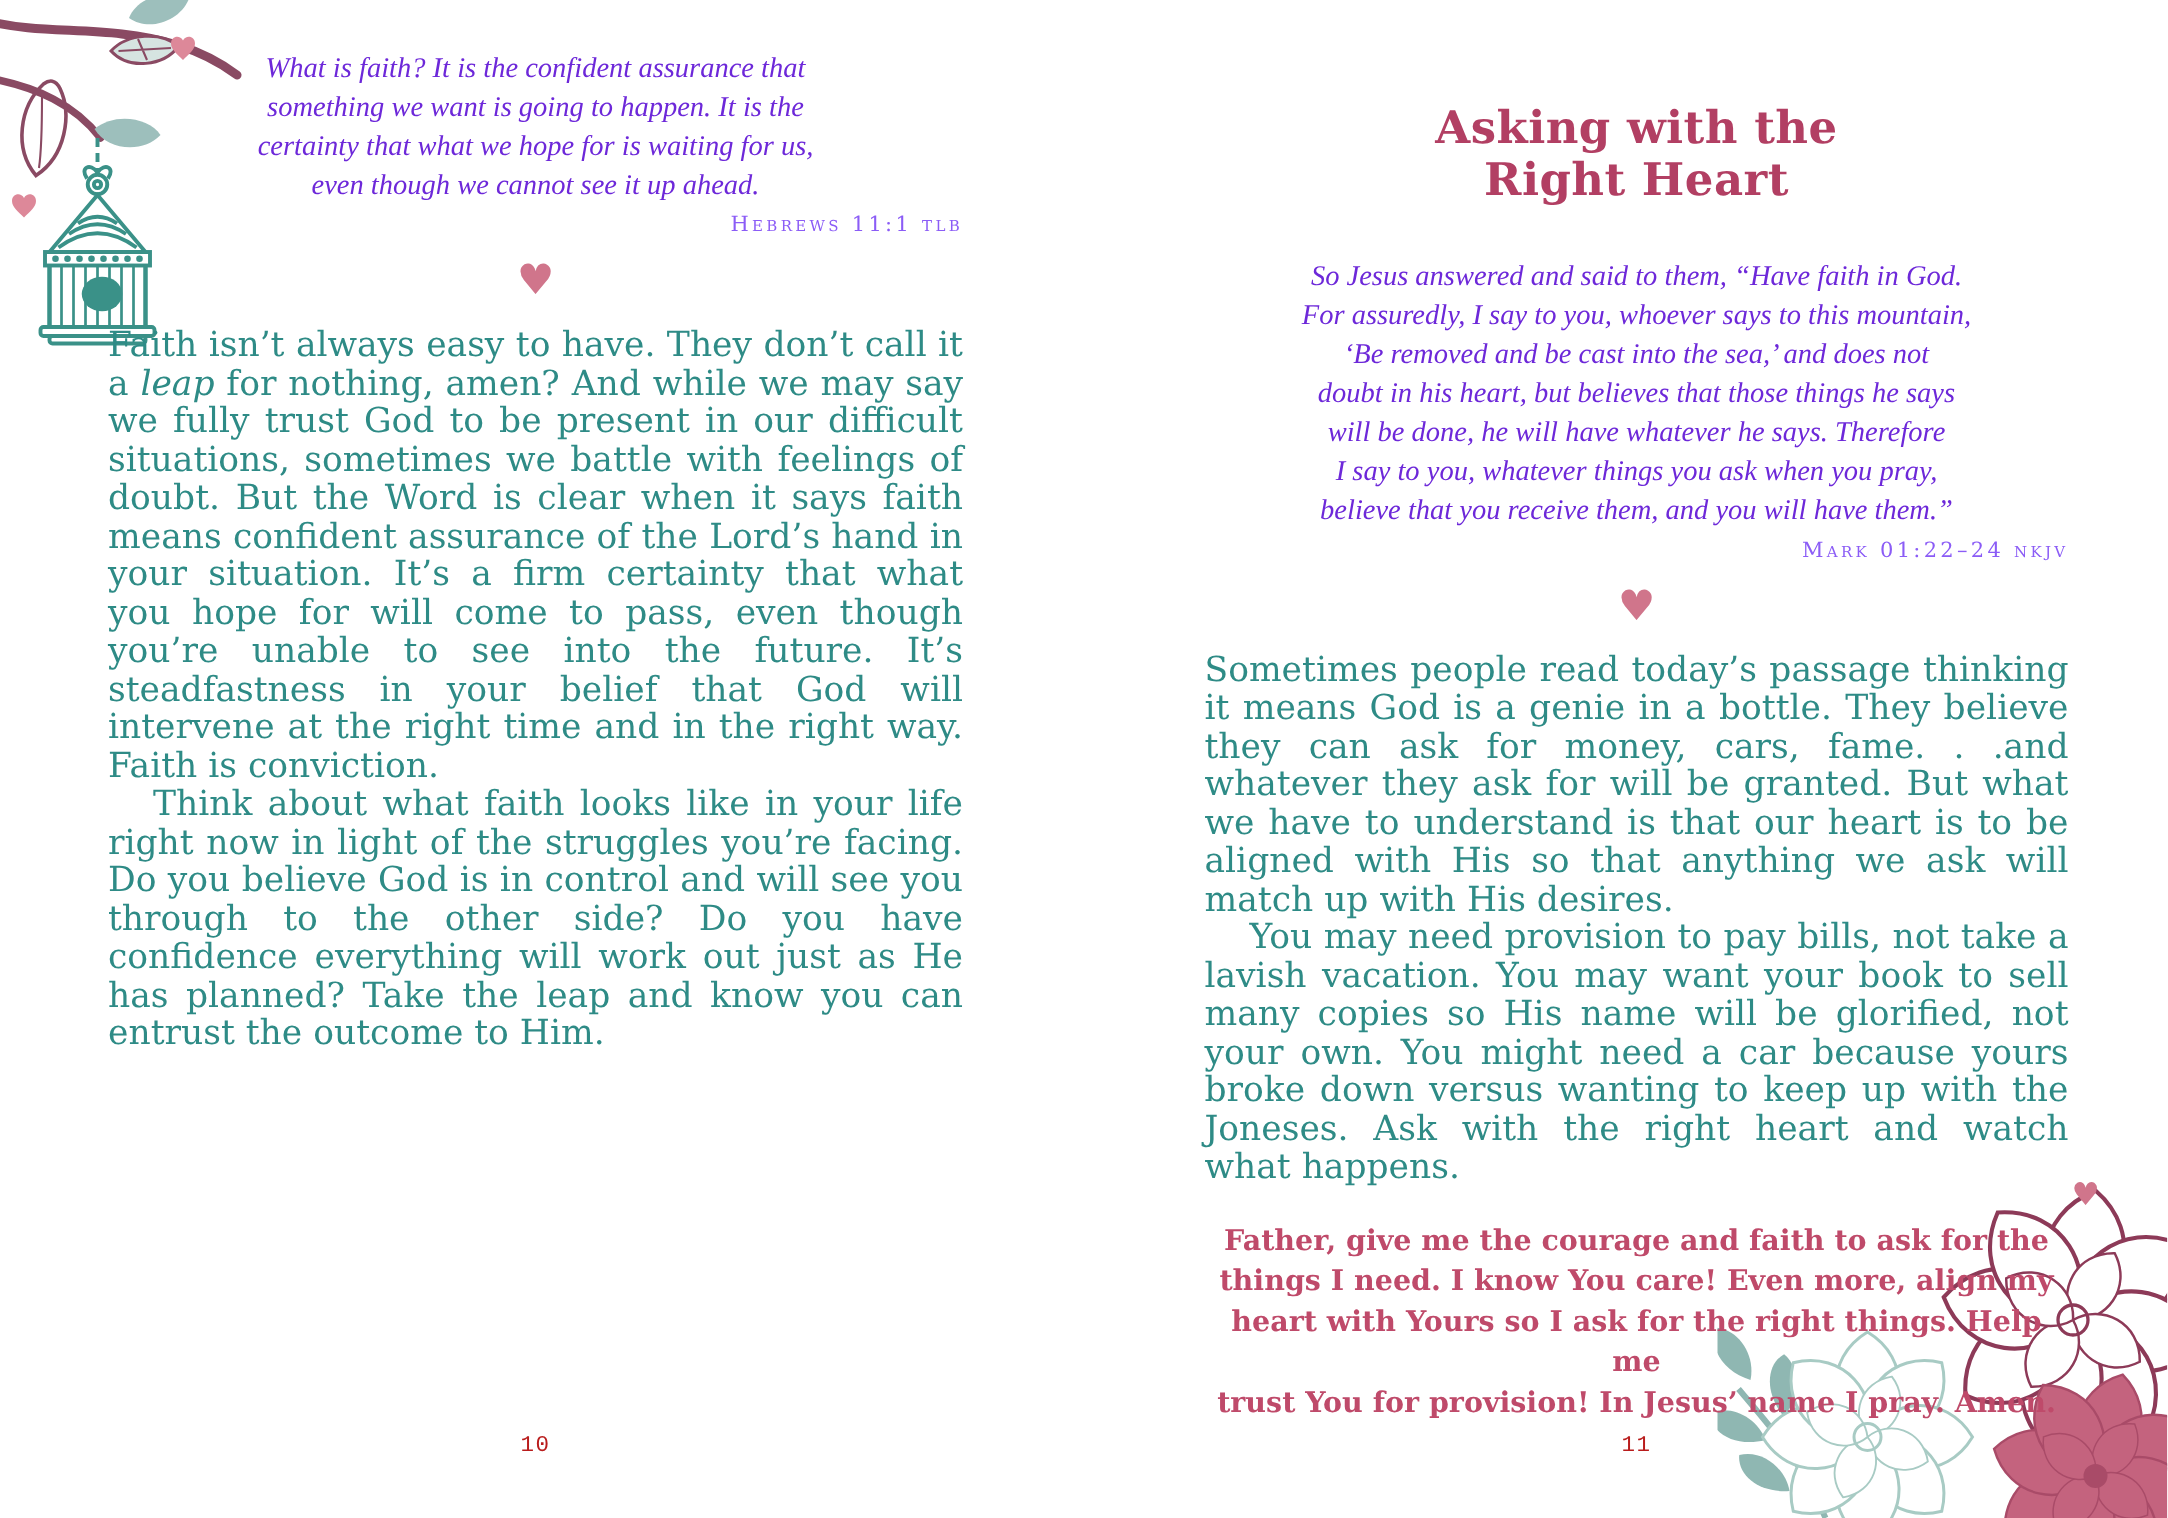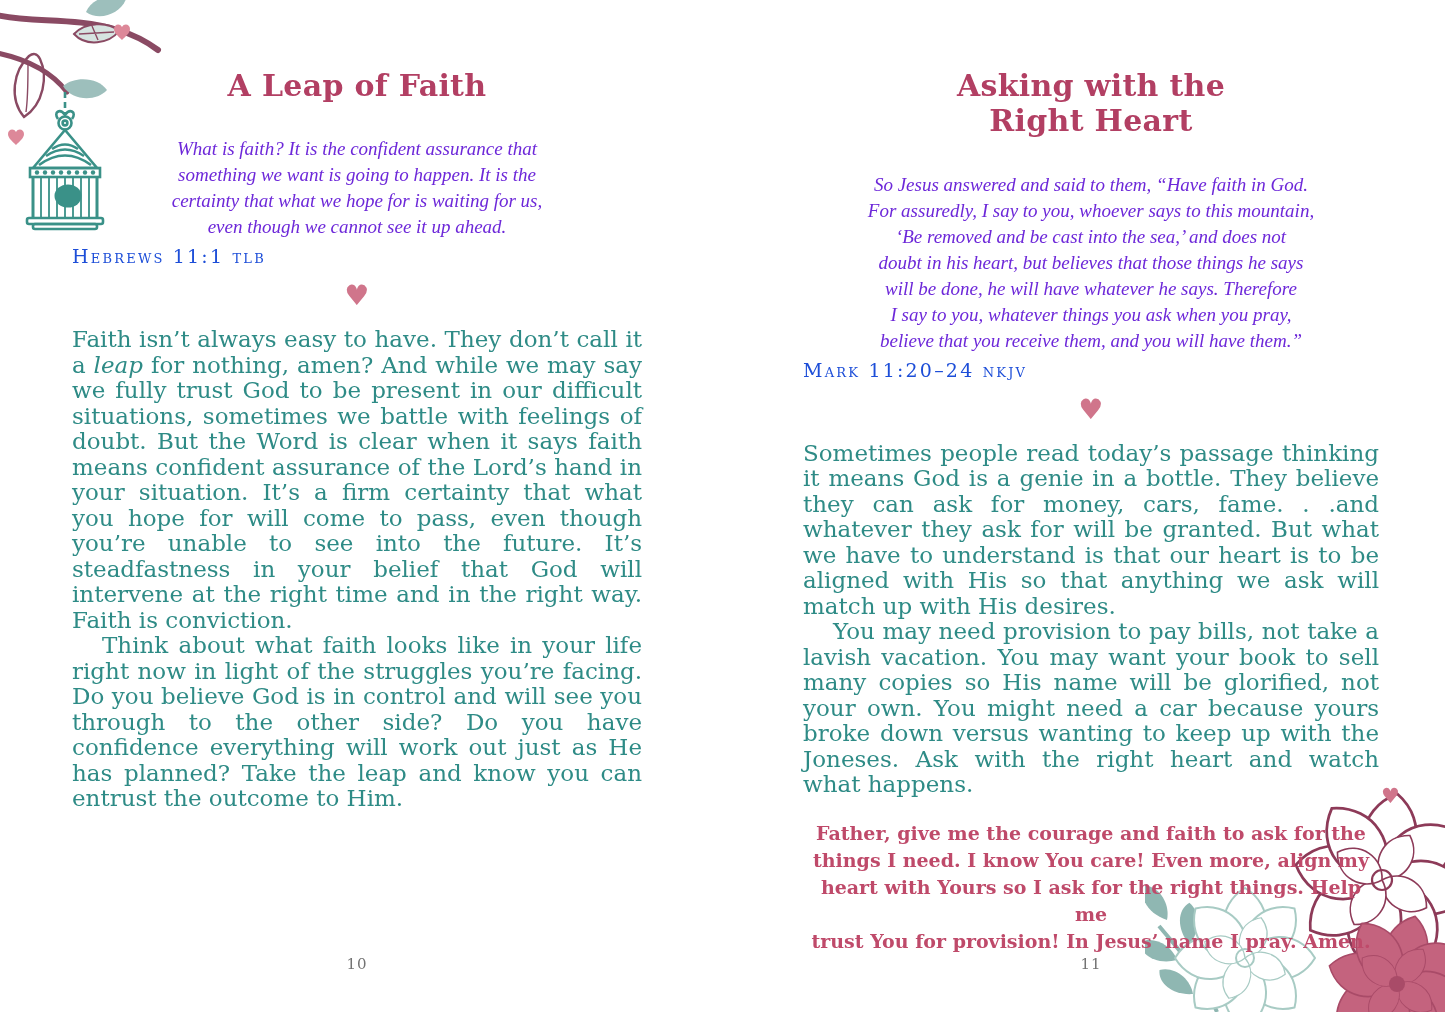--- a/index.html
+++ b/index.html
@@ -17,45 +17,46 @@
     margin-top:68px; text-align:center;
     font-size:30px; font-weight:bold; line-height:1.18;
     color:#b23f63; letter-spacing:0.3px;
   }
   .scripture {
     margin:33px auto 0; text-align:center;
     font-family:"Liberation Serif",serif; font-style:italic;
     font-size:19px; line-height:26px; color:#6d28d9;
   }
   .scripture-ref {
-    margin-top:5px; text-align:left;
-    font-size:19px; letter-spacing:2.2px;
-    font-variant:small-caps; color:#1d4ed8;
+    margin-top:5px; text-align:right;
+    font-size:14px; letter-spacing:2.2px;
+    font-variant:small-caps; color:#8b5cf6;
   }
   .heart-divider {
     margin-top:15px; text-align:center;
     font-size:28px; line-height:28px; color:#d0758b;
     font-family:"DejaVu Sans",sans-serif;
   }
   .body-text {
     margin-top:17px; text-align:justify;
     font-size:23px; line-height:25.5px; color:#2e8b86;
   }
   .body-text p { margin:0; }
   .body-text p.indent { text-indent:30px; }
   .body-text em { font-style:italic; }
   .prayer {
     margin-top:22px; text-align:center;
     font-size:19px; font-weight:bold; line-height:27px;
     color:#bf4a6a;
   }
   .page-number {
     position:absolute; top:955px; left:0; width:100%;
-    text-align:center; font-size:15px; color:#737373;
+    text-align:center; font-size:15px; color:#b91c1c;
     letter-spacing:1px;
+    font-family:Liberation Mono, monospace;
   }
   .corner-heart {
     position:absolute; left:1381px; top:784px;
     font-size:21px; color:#d0758b;
     font-family:"DejaVu Sans",sans-serif;
   }
   .deco { position:absolute; pointer-events:none; }
   .deco-topleft { left:0; top:0; }
   .deco-bottomright { left:1145px; top:788px; }
 </style>
@@ -167,35 +168,34 @@
         <use href="#petal" transform="rotate(330)"></use>
       <use href="#petal" transform="rotate(37) scale(0.62)"></use>
         <use href="#petal" transform="rotate(127) scale(0.62)"></use>
       <use href="#petal" transform="rotate(217) scale(0.62)"></use>
         <use href="#petal" transform="rotate(307) scale(0.62)"></use>
       <circle r="8" fill="#a94b68" stroke="none"></circle>
     </g>
   </svg>
 
   <div class="page page-left">
-    <h1 class="page-title">A Leap of Faith</h1>
     <div class="scripture">What is faith? It is the confident assurance that<br>something we want is going to happen. It is the<br>certainty that what we hope for is waiting for us,<br>even though we cannot see it up ahead.</div>
     <div class="scripture-ref">Hebrews 11:1 tlb</div>
     <div class="heart-divider">♥</div>
     <div class="body-text">
       <p><span>Faith isn’t always easy to have. They don’t call it a </span><em>leap</em><span> for nothing, amen? And while we may say we fully trust God to be present in our difficult situations, sometimes we battle with feelings of doubt. But the Word is clear when it says faith means confident assurance of the Lord’s hand in your situation. It’s a firm certainty that what you hope for will come to pass, even though you’re unable to see into the future. It’s steadfastness in your belief that God will intervene at the right time and in the right way. Faith is conviction.</span></p>
       <p class="indent">Think about what faith looks like in your life right now in light of the struggles you’re facing. Do you believe God is in control and will see you through to the other side? Do you have confidence everything will work out just as He has planned? Take the leap and know you can entrust the outcome to Him.</p>
     </div>
     <div class="page-number">10</div>
   </div>
 
   <div class="page page-right">
     <h1 class="page-title">Asking with the<br>Right Heart</h1>
     <div class="scripture">So Jesus answered and said to them, “Have faith in God.<br>For assuredly, I say to you, whoever says to this mountain,<br>‘Be removed and be cast into the sea,’ and does not<br>doubt in his heart, but believes that those things he says<br>will be done, he will have whatever he says. Therefore<br>I say to you, whatever things you ask when you pray,<br>believe that you receive them, and you will have them.”</div>
-    <div class="scripture-ref">Mark 11:20–24 nkjv</div>
+    <div class="scripture-ref">Mark 01:22–24 nkjv</div>
     <div class="heart-divider">♥</div>
     <div class="body-text">
       <p>Sometimes people read today’s passage thinking it means God is a genie in a bottle. They believe they can ask for money, cars, fame. . .and whatever they ask for will be granted. But what we have to understand is that our heart is to be aligned with His so that anything we ask will match up with His desires.</p>
       <p class="indent">You may need provision to pay bills, not take a lavish vacation. You may want your book to sell many copies so His name will be glorified, not your own. You might need a car because yours broke down versus wanting to keep up with the Joneses. Ask with the right heart and watch what happens.</p>
     </div>
     <div class="prayer">Father, give me the courage and faith to ask for the<br>things I need. I know You care! Even more, align my<br>heart with Yours so I ask for the right things. Help me<br>trust You for provision! In Jesus’ name I pray. Amen.</div>
     <div class="page-number">11</div>
   </div>
 
   <span class="corner-heart">♥</span>

